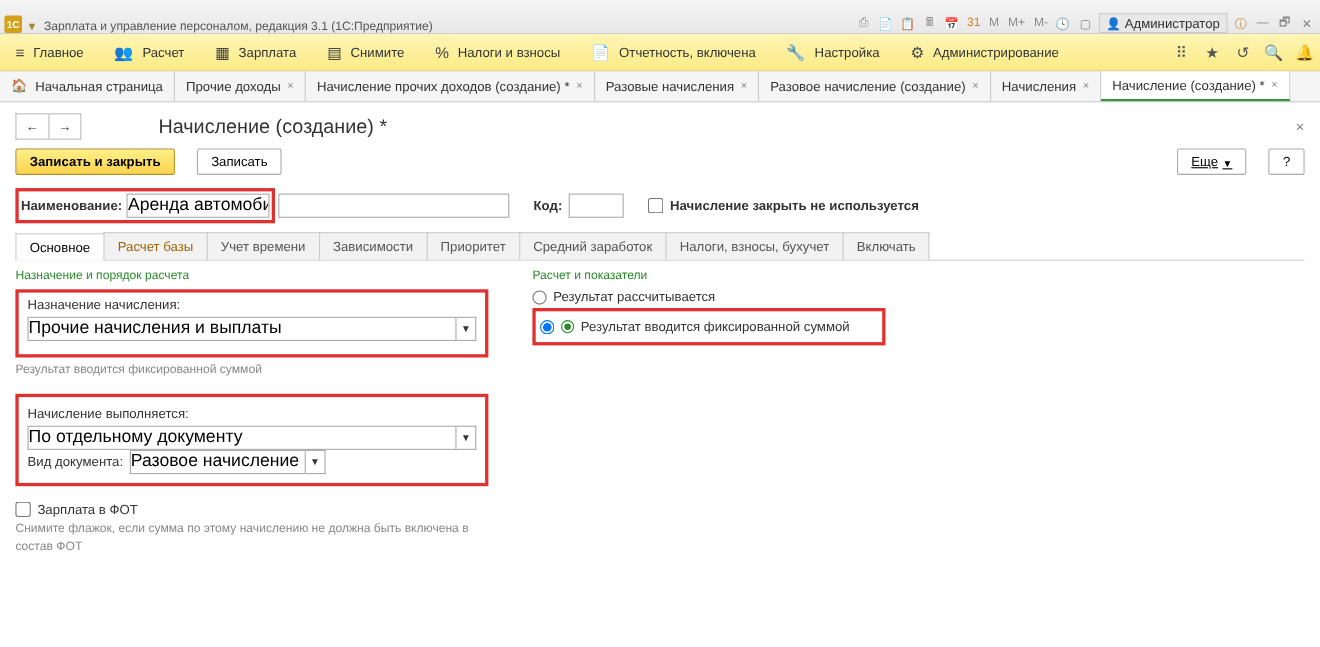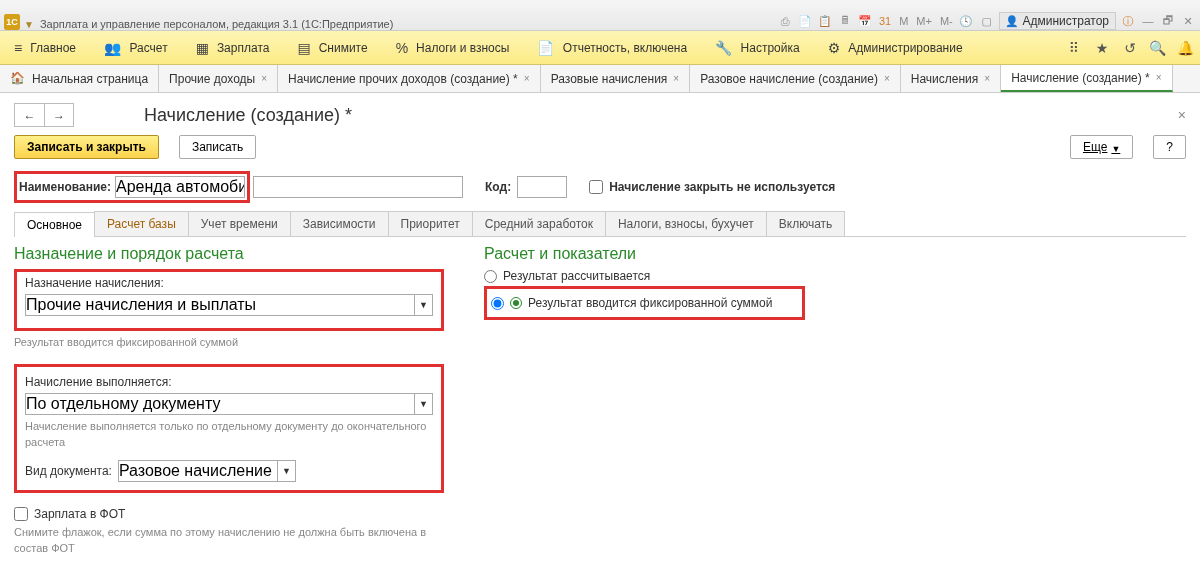--- a/index.html
+++ b/index.html
@@ -37,21 +37,21 @@
 .formrow label { font-size: 12px; font-weight: bold; }
 .txt { height: 22px; border: 1px solid #aaa; padding: 0 0; font-size: 16px; }
 .chk { width: 14px; height: 14px; }
 .hl { border: 3px solid #e03030; padding: 2px; }
 .innertabs { display: flex; border-bottom: 1px solid #ccc; margin-bottom: 8px; }
 .innertabs .it { padding: 5px 12px; border: 1px solid #ccc; border-bottom: none; background: #f2f2f2; color: #555; cursor: pointer; margin-right: -1px; font-size: 12px; }
 .innertabs .it.active { background: #fff; color: #000; position: relative; top: 1px; }
 .innertabs .it.disabled { color: #a16207; }
 .cols { display: flex; gap: 40px; }
 .col { flex: 0 0 430px; }
-.sect { font-size: 16px; color: #2a8a2a; margin-bottom: 6px; }
+.sect { font-size: 11px; color: #2a8a2a; margin-bottom: 6px; }
 .selwrap { display: flex; }
 .selwrap .txt { flex: 1; }
 .selwrap .dd { width: 18px; border: 1px solid #aaa; border-left: none; display: flex; align-items: center; justify-content: center; cursor: pointer; font-size: 9px; }
 .hint { color: #888; font-size: 11px; margin-top: 4px; line-height: 1.4; }
 .radio { display: flex; align-items: center; gap: 6px; margin: 3px 0; font-size: 12px; cursor: pointer; }
 .radio input[type=radio]:checked + .rdg { width: 12px; height: 12px; border-radius: 50%; border: 1px solid #2a8a2a; position: relative; }
 .radio input[type=radio]:checked + .rdg::after { content: ''; width: 6px; height: 6px; background: #2a8a2a; border-radius: 50%; position: absolute; top: 2px; left: 2px; }
 .block { margin-bottom: 14px; }
 .hlblock { border: 3px solid #e03030; padding: 8px; margin-bottom: 14px; }
 </style>
@@ -211,21 +211,20 @@
         </div>
       </div>
       <div class="hint" style="margin-top:-10px;margin-bottom:14px">Результат вводится фиксированной суммой</div>
 
       <div class="hlblock">
         <div style="margin-bottom:4px">Начисление выполняется:</div>
         <div class="selwrap">
           <input class="txt" style="width: 380px;" value="По отдельному документу">
           <div class="dd">▼</div>
         </div>
-        <div class="hint" style="margin-bottom:10px">Начисление выполняется только по отдельному документу до окончательного расчета</div>
         <div style="display:flex;align-items:center;gap:6px">
           <label>Вид документа:</label>
           <div class="selwrap">
             <input class="txt" style="width: 160px;" value="Разовое начисление">
             <div class="dd">▼</div>
           </div>
         </div>
       </div>
 
       <div class="block">

